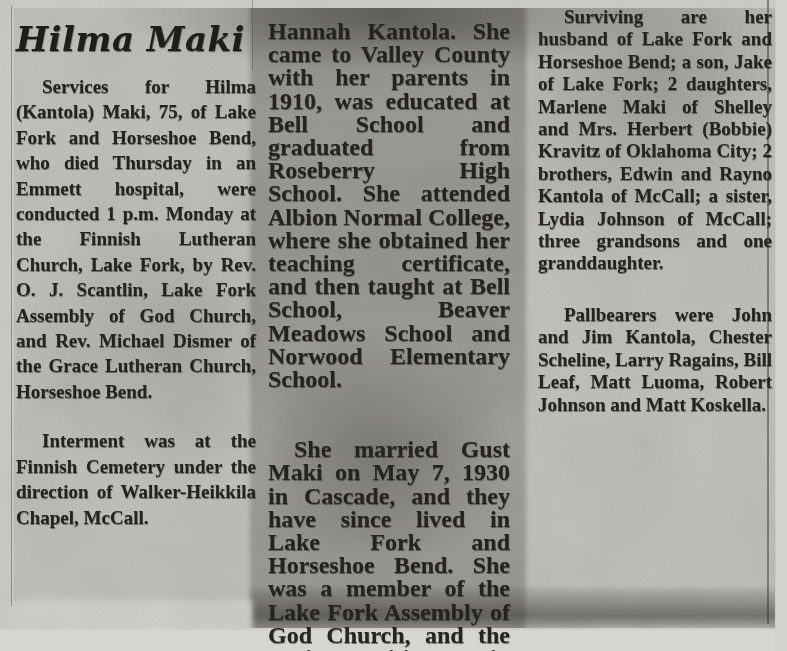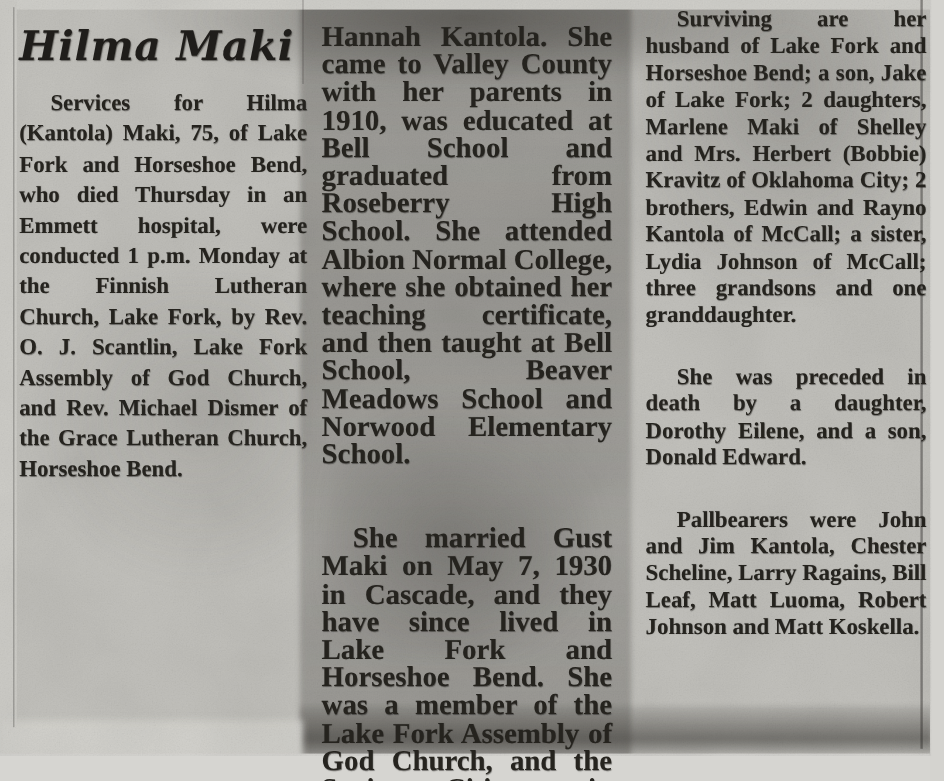--- a/index.html
+++ b/index.html
@@ -106,30 +106,30 @@
   <div class="shade light-bottom-left"></div>
   <div class="shade light-bottom"></div>
   <div class="shade light-right-strip"></div>
   <div class="shade edge-line-left"></div>
   <div class="shade edge-line-right"></div>
   <div class="shade edge-line-col1"></div>
 
   <div class="col col-1">
     <h1 class="headline">Hilma Maki</h1>
     <p>Services for Hilma (Kantola) Maki, 75, of Lake Fork and Horseshoe Bend, who died Thursday in an Emmett hospital, were conducted 1 p.m. Monday at the Finnish Lutheran Church, Lake Fork, by Rev. O. J. Scantlin, Lake Fork Assembly of God Church, and Rev. Michael Dismer of the Grace Lutheran Church, Horseshoe Bend.</p>
+    <p>Interment was at the Finnish Cemetery under the direction of Walker-Heikkila Chapel, McCall.</p>
   </div>
 
   <div class="col col-2">
     <p class="no-indent">Hannah Kantola. She came to Valley County with her parents in 1910, was educated at Bell School and graduated from Roseberry High School. She attended Albion Normal College, where she obtained her teaching certificate, and then taught at Bell School, Beaver Meadows School and Norwood Elementary School.</p>
     <p>She married Gust Maki on May 7, 1930 in Cascade, and they have since lived in Lake Fork and Horseshoe Bend. She was a member of the Lake Fork Assembly of God Church, and the Senior Citizens in Horseshoe Bend and McCall.</p>
   </div>
 
   <div class="col col-3">
     <p>Surviving are her husband of Lake Fork and Horseshoe Bend; a son, Jake of Lake Fork; 2 daughters, Marlene Maki of Shelley and Mrs. Herbert (Bobbie) Kravitz of Oklahoma City; 2 brothers, Edwin and Rayno Kantola of McCall; a sister, Lydia Johnson of McCall; three grandsons and one granddaughter.</p>
-    <p>She was preceded in death by a daughter, Dorothy Eilene, and a son, Donald Edward.</p>
     <p>Pallbearers were John and Jim Kantola, Chester Scheline, Larry Ragains, Bill Leaf, Matt Luoma, Robert Johnson and Matt Koskella.</p>
   </div>
 
   <svg class="noise-overlay" width="776" height="630" xmlns="http://www.w3.org/2000/svg">
     <filter id="grain">
       <feTurbulence type="fractalNoise" baseFrequency="0.85" numOctaves="2" seed="7" stitchTiles="stitch"></feTurbulence>
       <feColorMatrix type="saturate" values="0"></feColorMatrix>
       <feComponentTransfer>
           <feFuncA type="linear" slope="0.28" intercept="0"></feFuncA>
         </feComponentTransfer>

